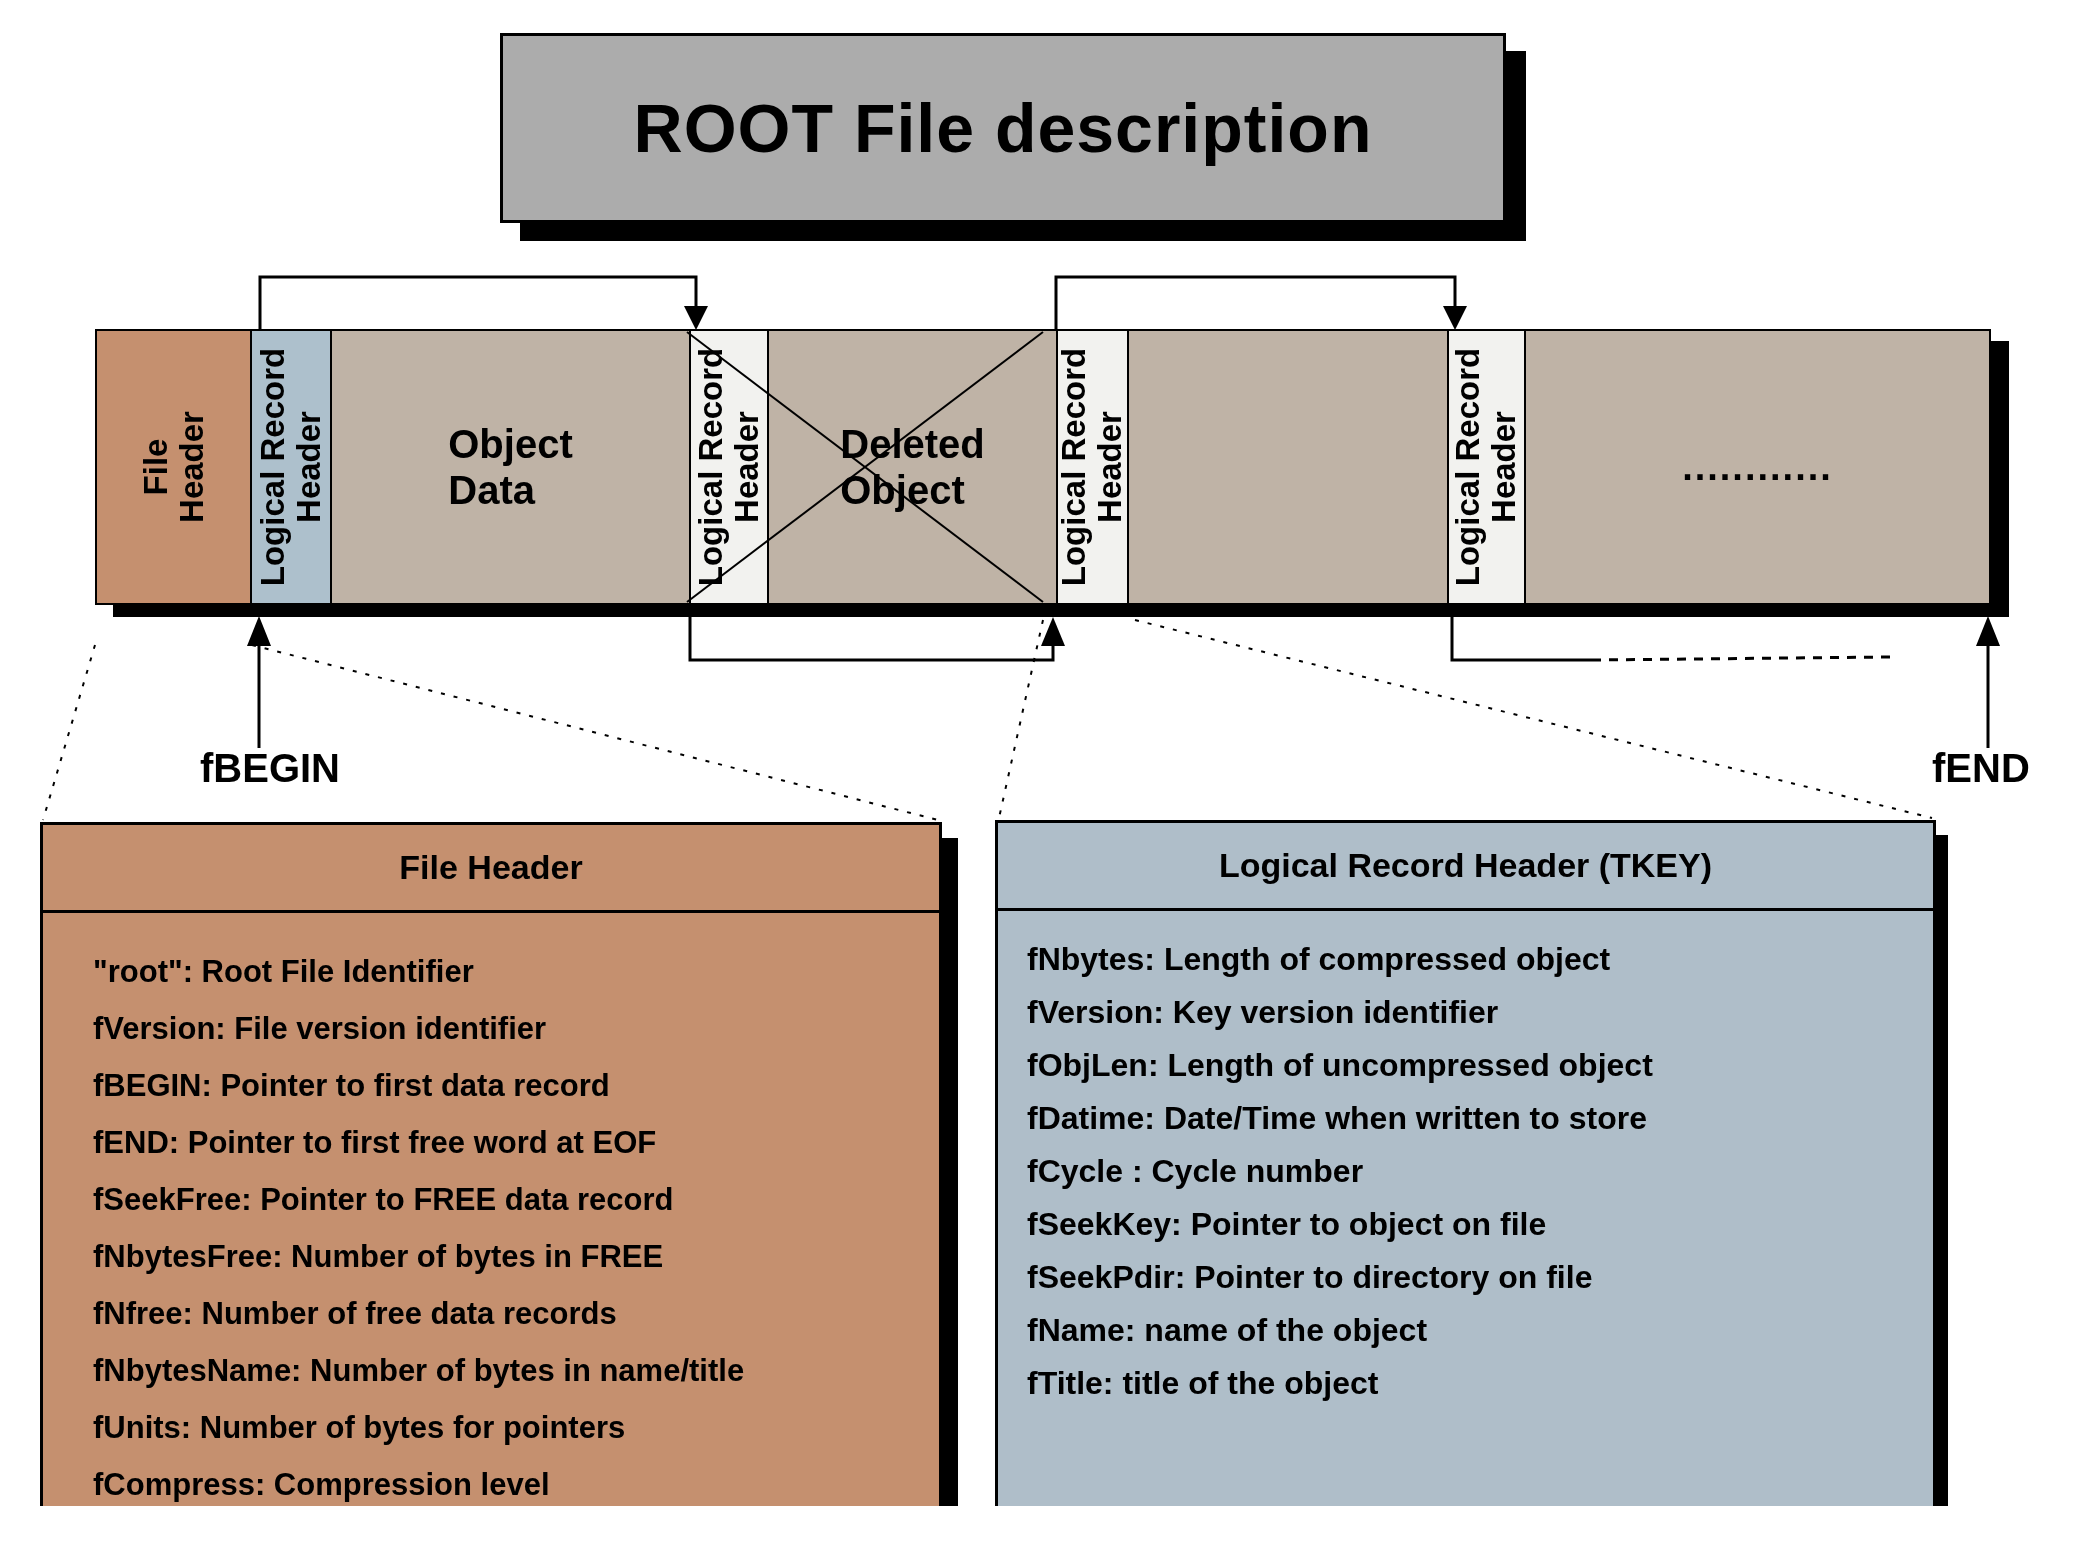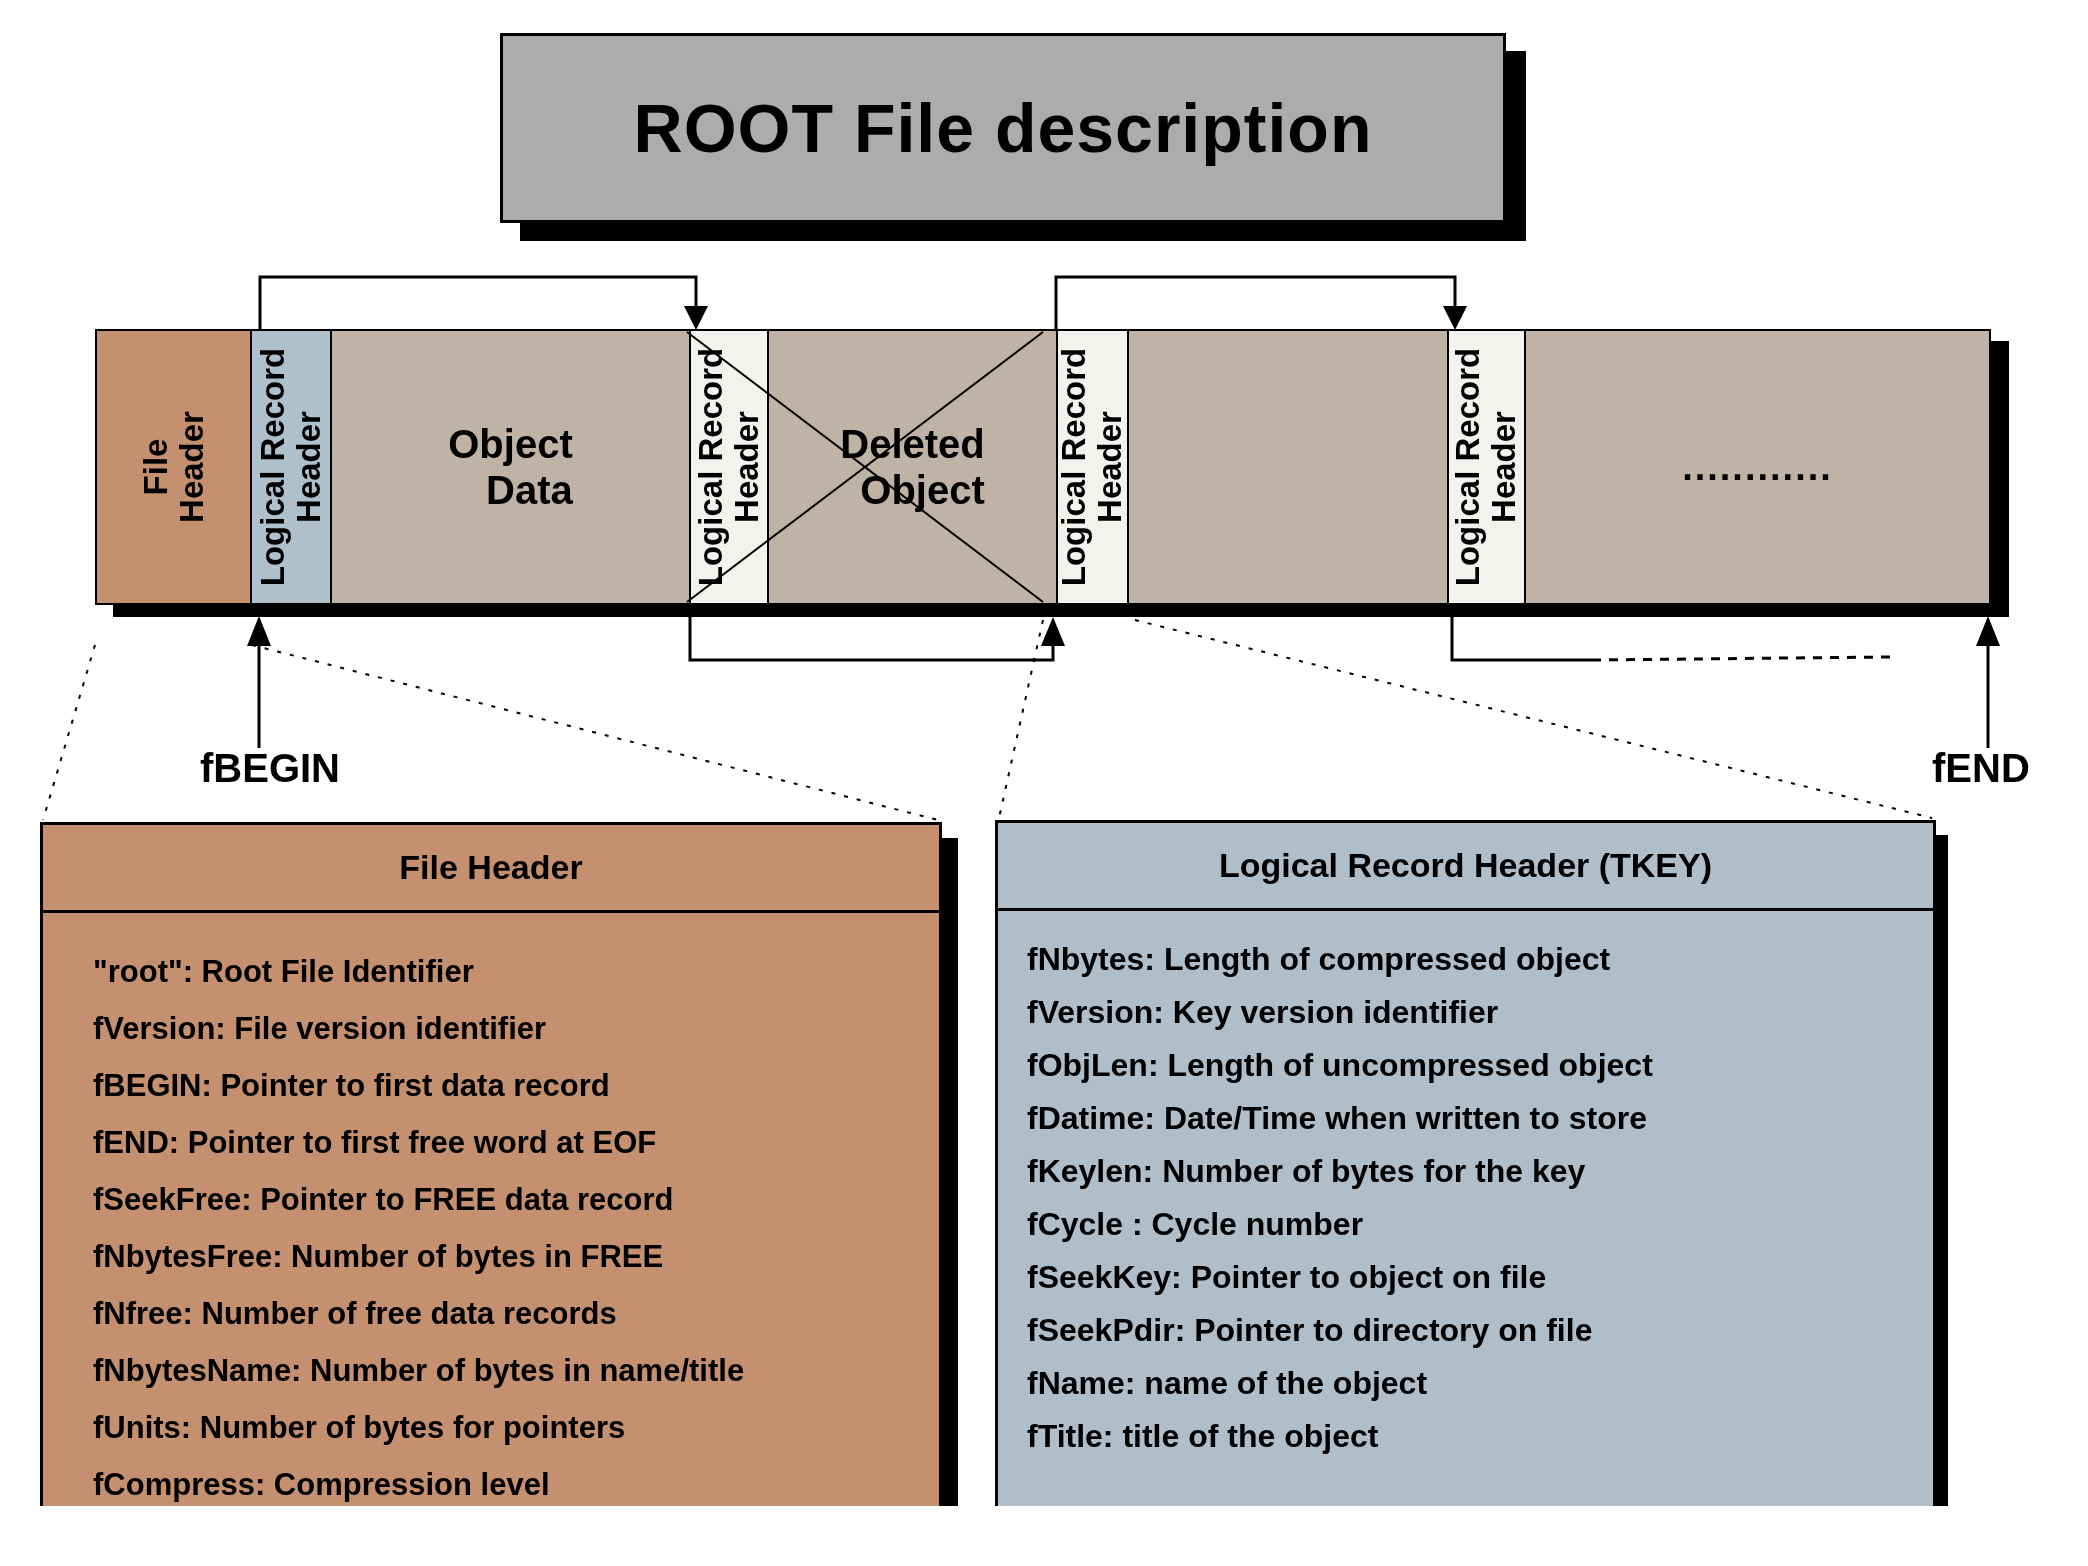--- a/index.html
+++ b/index.html
@@ -23,21 +23,21 @@
     display:flex;background:var(--tan);
   }
   .seg{height:100%;box-sizing:border-box;display:flex;align-items:center;justify-content:center;flex:none;}
   .seg + .seg{border-left:2px solid #000;}
   .seg.brown{background:var(--brown);}
   .seg.blue{background:var(--blue_light);}
   .seg.tan{background:var(--tan);}
   .seg.white{background:var(--lrh_white);}
   .vlabel{transform:rotate(-90deg);transform-origin:center;white-space:nowrap;
           text-align:center;font-weight:bold;font-size:33px;line-height:36px;color:#000;}
-  .hlabel{text-align:right;font-weight:bold;font-size:40px;line-height:46px;color:#000;}
+  .hlabel{text-align:left;font-weight:bold;font-size:40px;line-height:46px;color:#000;}
   .dots-label{font-weight:bold;font-size:38px;letter-spacing:2px;color:#000;}
   
   .ptr-label{position:absolute;font-weight:bold;font-size:40px;color:#000;}
   .fbegin{left:200px;top:746px;}
   .fend{left:1932px;top:746px;}
   
   .desc-box{position:absolute;border:3px solid #000;box-sizing:border-box;}
   .fh-box{left:40px;top:822px;width:902px;height:694px;background:var(--brown);box-shadow:16px 16px 0 #000;}
   .tkey-box{left:995px;top:820px;width:941px;height:697px;background:var(--blue);box-shadow:12px 15px 0 #000;}
   .desc-title{height:85px;border-bottom:3px solid #000;display:flex;align-items:center;justify-content:center;
@@ -128,21 +128,20 @@
     </div>
   </div>
 
   <div class="desc-box tkey-box">
     <div class="desc-title">Logical Record Header (TKEY)</div>
     <div class="desc-list">
       <div class="field-row">fNbytes: Length of compressed object</div>
       <div class="field-row">fVersion: Key version identifier</div>
       <div class="field-row">fObjLen: Length of uncompressed object</div>
       <div class="field-row">fDatime: Date/Time when written to store</div>
-      <div class="field-row">fKeylen: Number of bytes for the key</div>
       <div class="field-row">fCycle : Cycle number</div>
       <div class="field-row">fSeekKey: Pointer to object on file</div>
       <div class="field-row">fSeekPdir: Pointer to directory on file</div>
       <div class="field-row">fName: name of the object</div>
       <div class="field-row">fTitle: title of the object</div>
     </div>
   </div>
 
   <svg class="overlay" width="2088" height="1566" viewBox="0 0 2088 1566">
 

